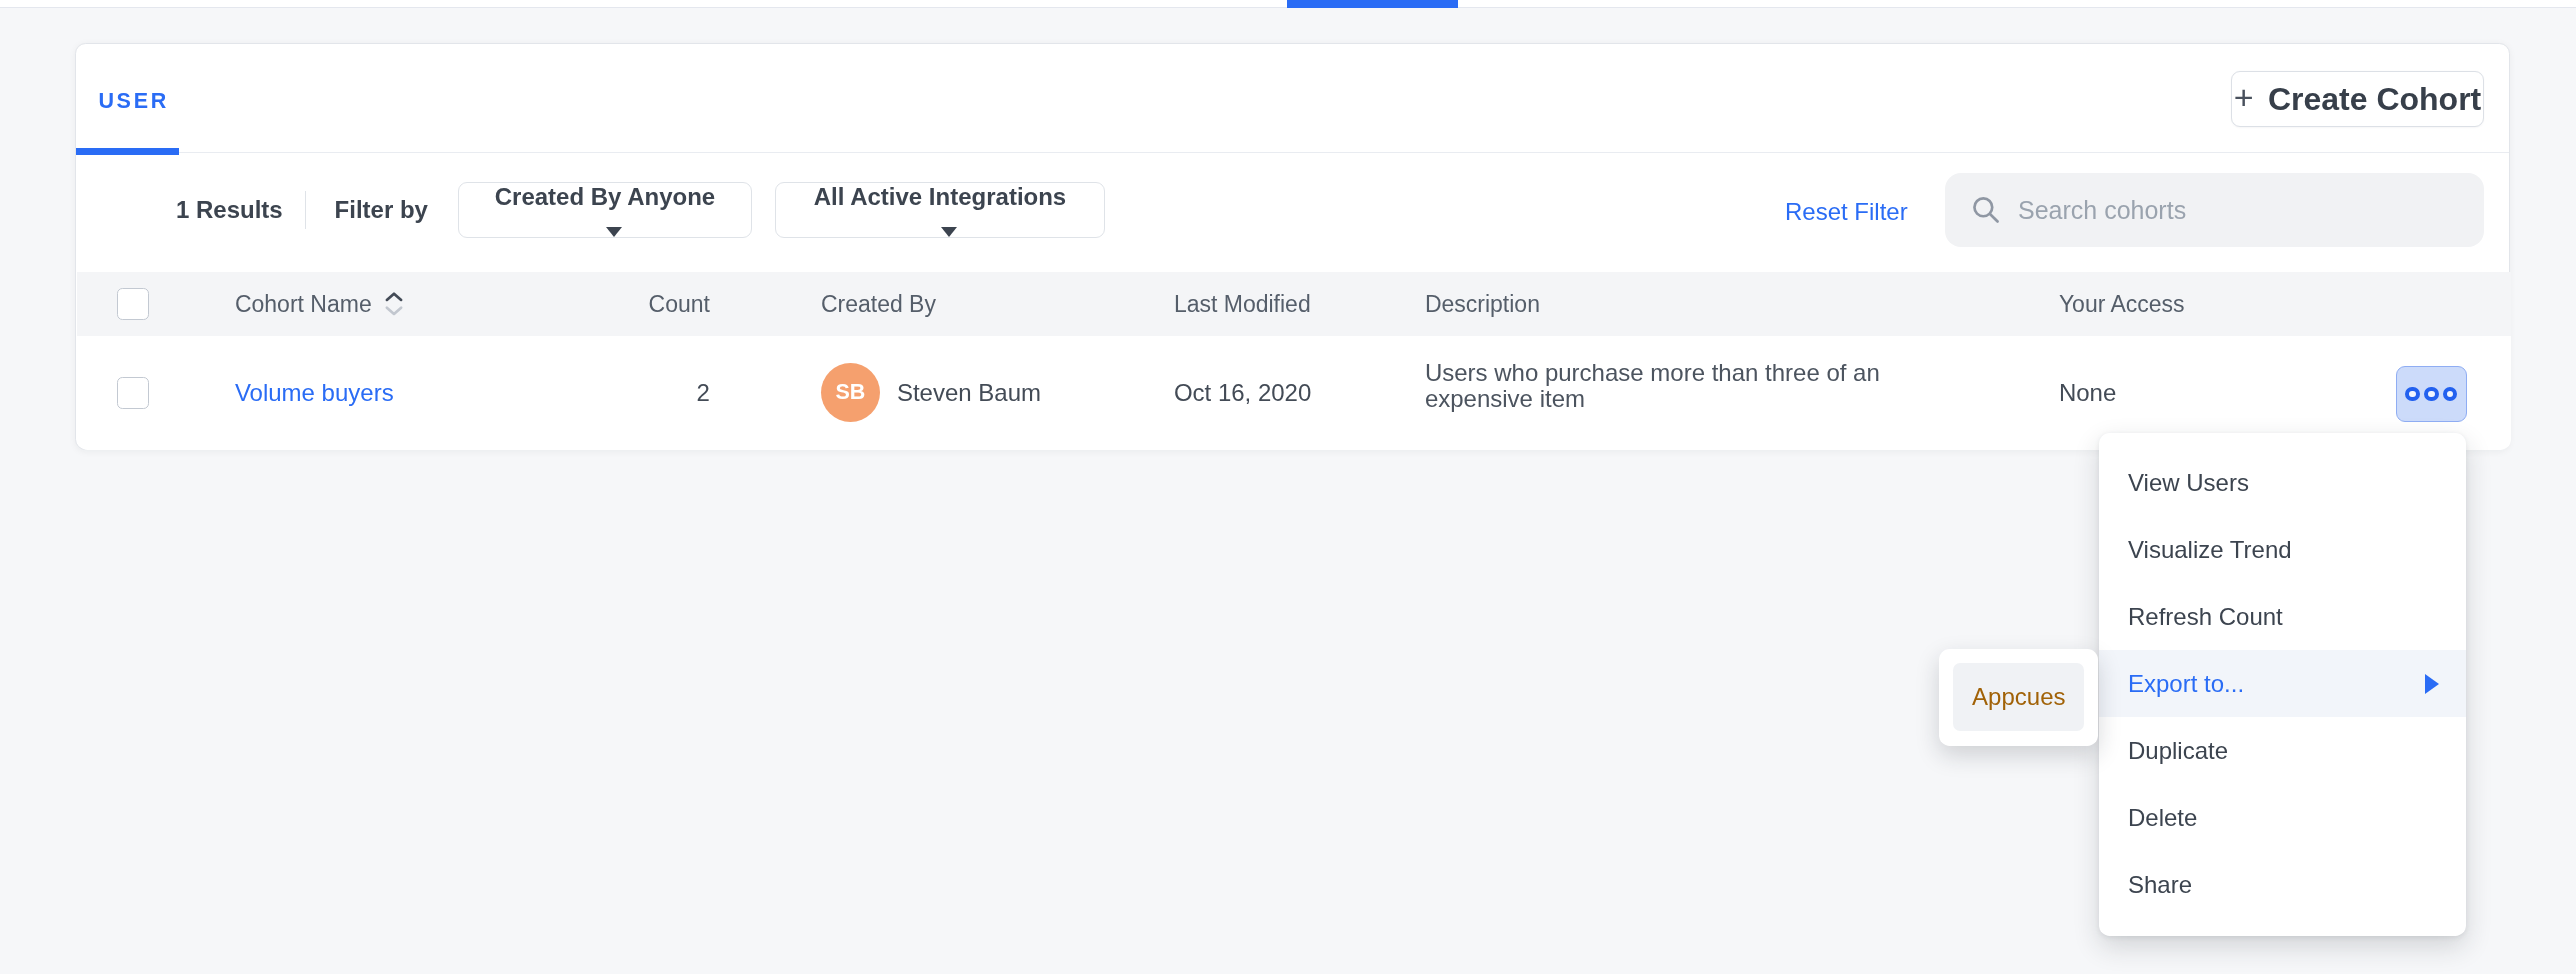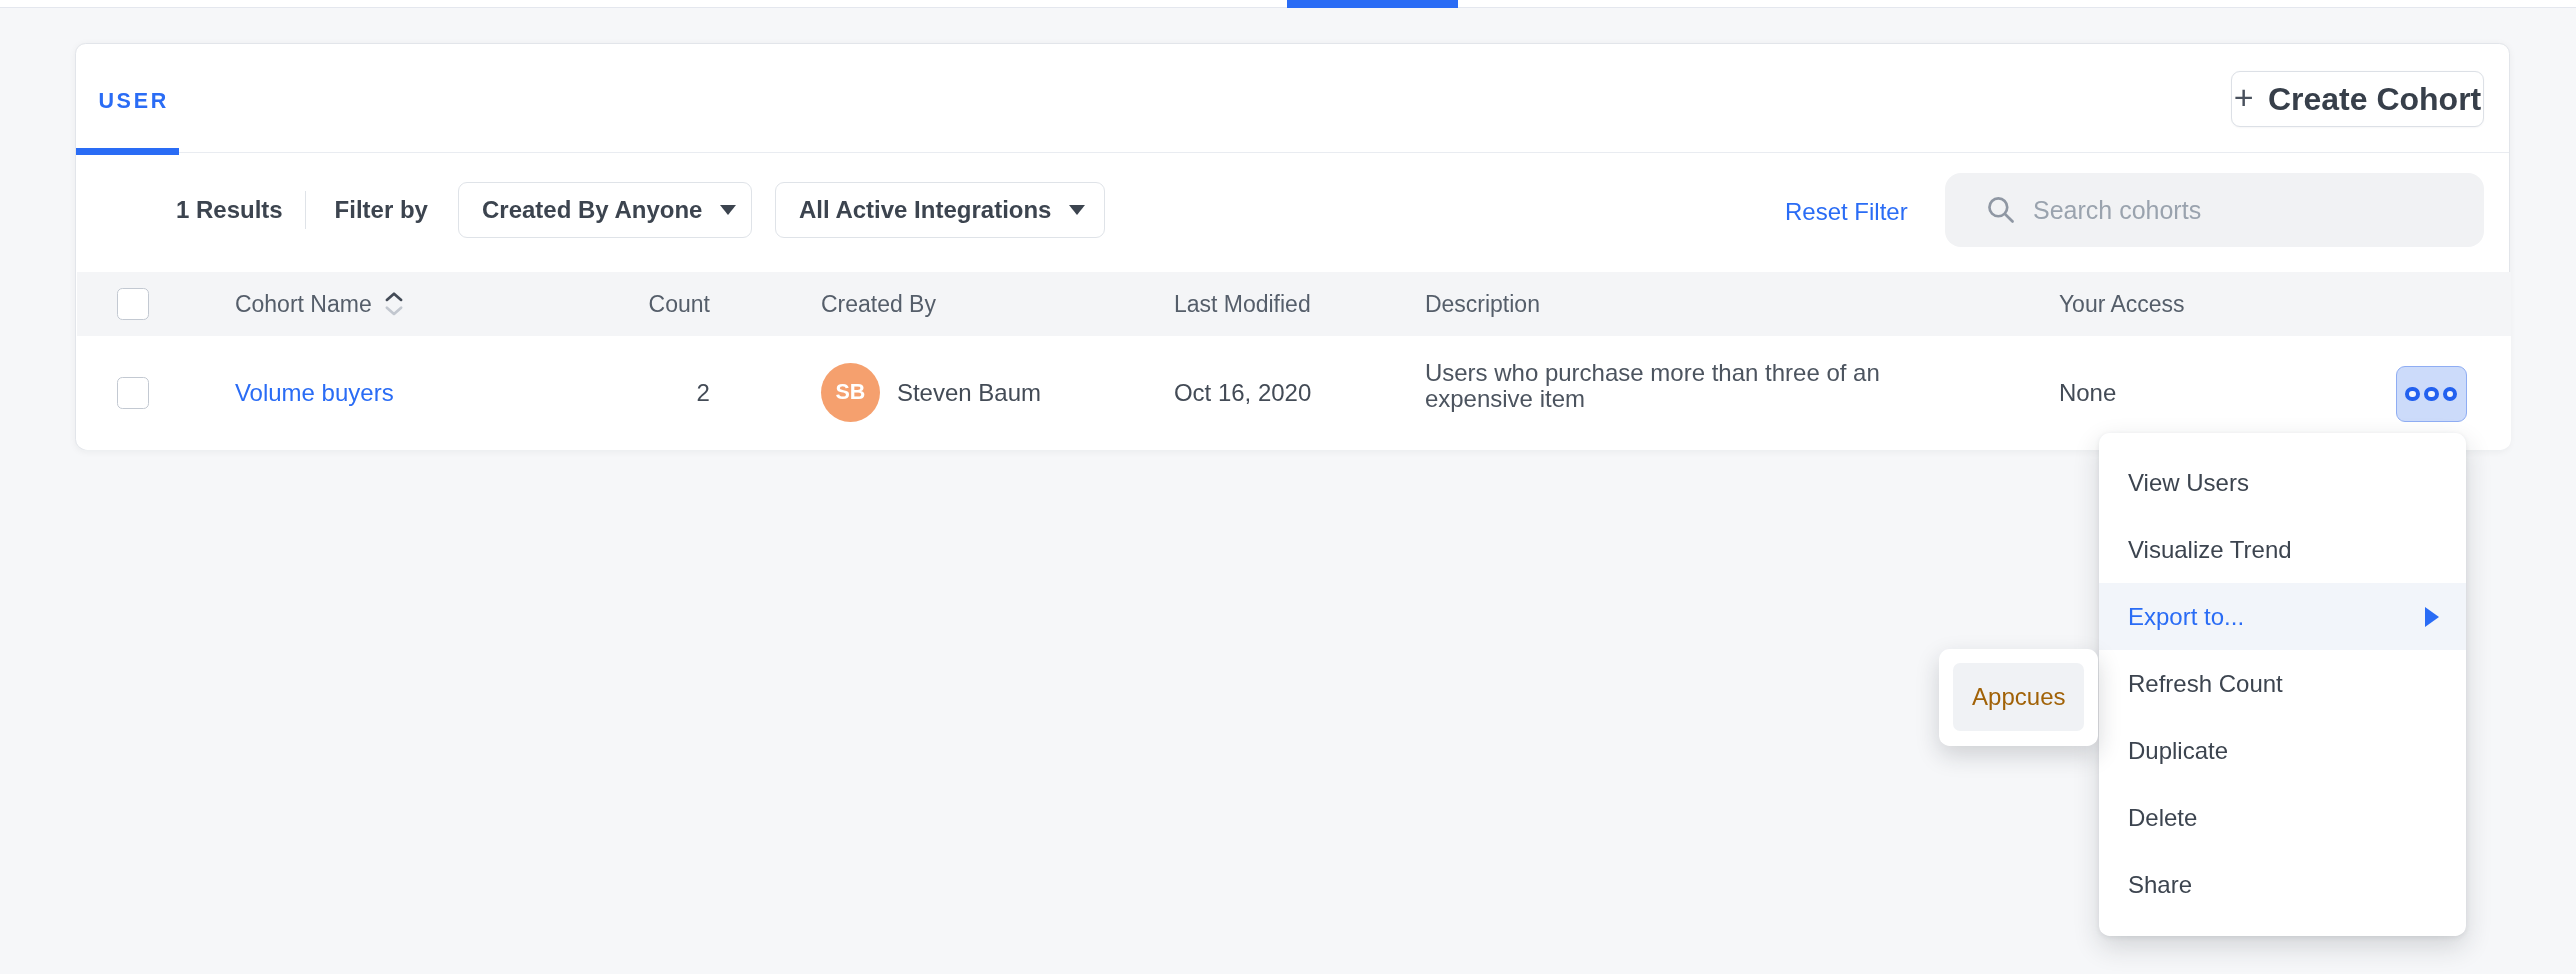--- a/index.html
+++ b/index.html
@@ -24,29 +24,29 @@
                 gap:14.3px; cursor:pointer; box-shadow:0 0.9px 1.8px rgba(25,30,40,.04); }
   .create-btn .plus { font-size:34px; font-weight:400; color:#49515d; line-height:1; margin-top:-3.6px; }
   .create-btn .lbl { font-size:32px; font-weight:700; color:#373f4a; }
 
   
   .filter-row { position:absolute; left:100px; top:138px; height:56px; display:flex; align-items:center; }
   .results { font-size:24px; font-weight:700; color:#3c444f; margin-right:22px; }
   .vdivider { width:0.9px; height:38px; background:#dfe3e8; margin-right:29px; }
   .filter-by { font-size:24px; font-weight:700; color:#3c444f; margin-right:30px; }
   .dropdown { height:56px; border:0.9px solid #dfe3e8; border-radius:9px; background:#fff; display:flex; align-items:center;
-              justify-content:space-between; padding:0 23px; cursor:pointer; }
+              justify-content:space-between; padding:0 23px; cursor:pointer;flex-direction:column; }
   .dropdown .dd-lbl { font-size:24px; font-weight:700; color:#3c444f; white-space:nowrap; }
   .dd-created { width:294px; margin-right:23px; }
   .dd-integrations { width:330px; }
   .caret { width:0; height:0; border-left:8px solid transparent; border-right:8px solid transparent; border-top:10px solid #3c444f; margin-left:18px; }
 
   .reset-filter { position:absolute; left:1709px; top:154px; font-size:24px; color:#2a6cf5; cursor:pointer; }
   .search-box { position:absolute; left:1869px; top:129px; width:539px; height:74px; background:#f1f2f4; border-radius:16px;
-                display:flex; align-items:center; padding-left:40px; }
+                display:flex; align-items:center; padding-left:25px; }
   .search-box input { border:none; outline:none; background:transparent; font-family:"Liberation Sans",sans-serif;
                       font-size:25px; color:#3c444f; margin-left:16px; width:430px; }
   .search-box input::placeholder { color:#9aa3ae; }
 
   
   .thead { position:absolute; left:0.9px; top:228px; width:2434px; height:64px; background:#f4f5f7; }
   .cell { position:absolute; top:0; height:100%; display:flex; align-items:center; font-size:23px; color:#555e6a; white-space:nowrap; }
   .checkbox { width:32px; height:32px; background:#fff; border:1.8px solid #c3c9d2; border-radius:5.4px; cursor:pointer; }
   .cb-head { position:absolute; left:40px; top:16px; }
   .c-name { left:158px; }
@@ -163,25 +163,25 @@
         <span class="ring"></span>
         <span class="ring"></span>
       </div>
     </div>
 
   </div>
 
   <div class="ctx-menu">
     <div class="ctx-item">View Users</div>
     <div class="ctx-item">Visualize Trend</div>
+    <div class="ctx-item">Refresh Count</div>
     <div class="ctx-item highlight">
       <span>Export to...</span>
       <span class="submenu-arrow"></span>
     </div>
-    <div class="ctx-item">Refresh Count</div>
     <div class="ctx-item">Duplicate</div>
     <div class="ctx-item">Delete</div>
     <div class="ctx-item">Share</div>
   </div>
 
   <div class="submenu">
     <div class="submenu-item">Appcues</div>
   </div>
 
 </div>

